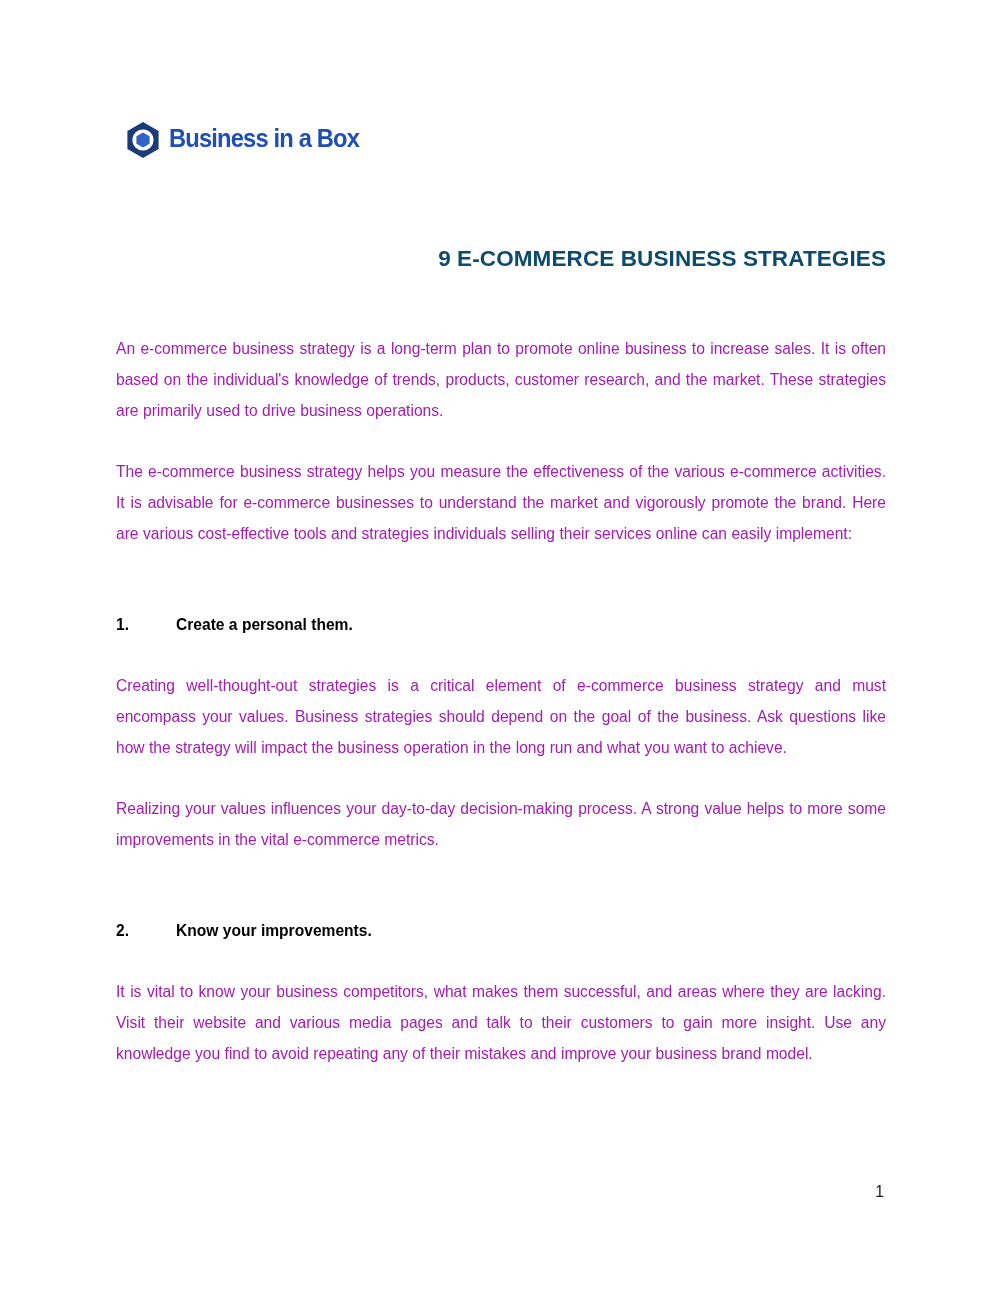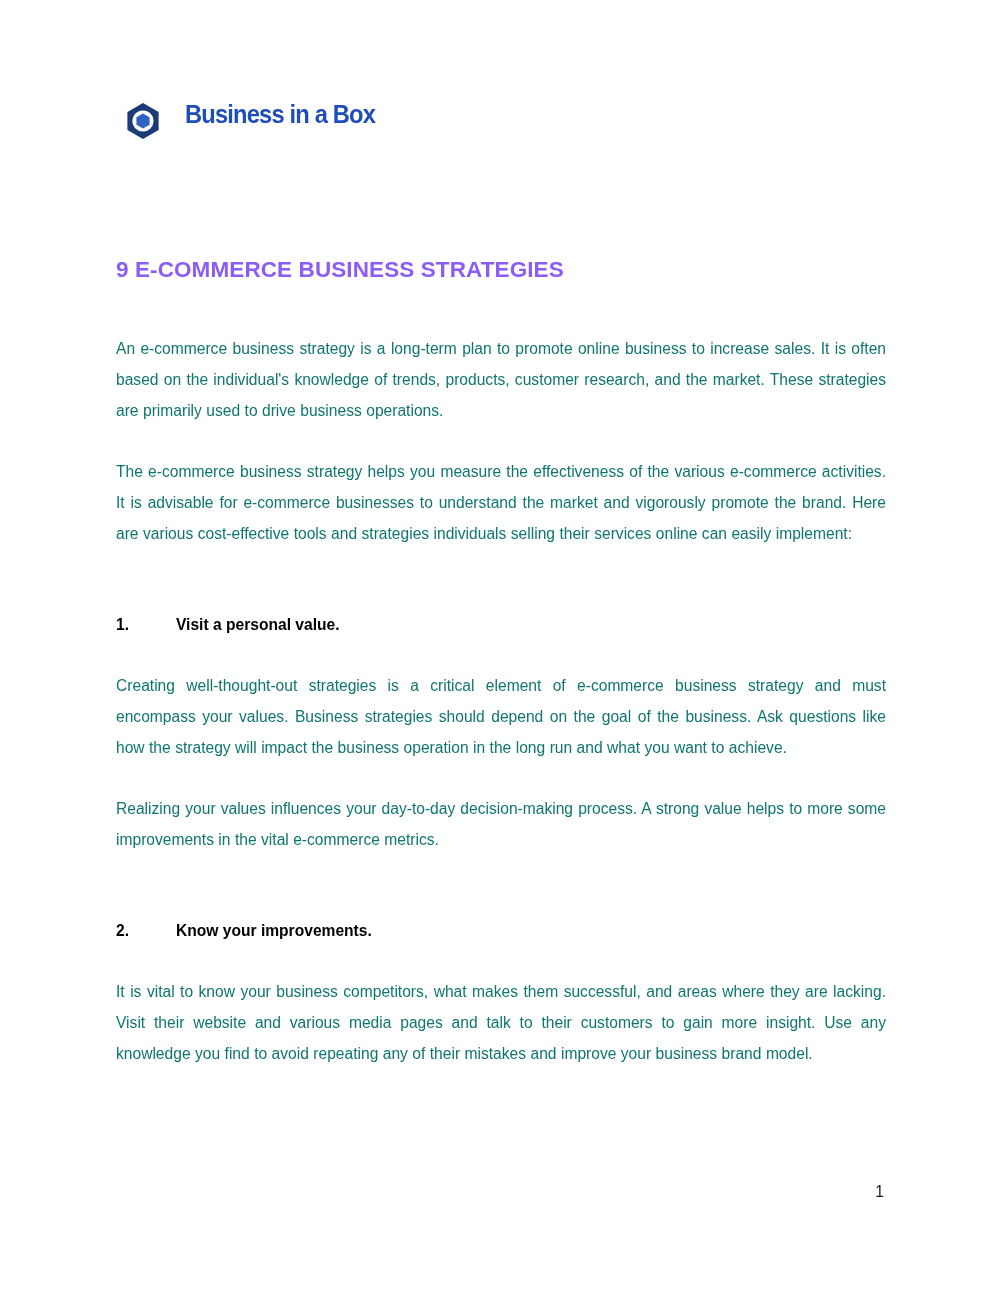--- a/index.html
+++ b/index.html
@@ -21,24 +21,24 @@
     width: 1000px;
     height: 1290px;
     background: #ffffff;
     overflow: hidden;
   }
 
   
   .logo-block {
     position: absolute;
     left: 126px;
-    top: 102px;
+    top: 118px;
     display: flex;
-    align-items: flex-start;
-    gap: 25px;
+    align-items: center;
+    gap: 9px;
     height: 44px;
   }
   .logo-mark {
     width: 34px;
     height: 38px;
     display: block;
     flex: 0 0 auto;
   }
   .logo-word {
     font-family: "Liberation Sans", sans-serif;
@@ -50,45 +50,45 @@
     transform: scaleX(0.93);
     transform-origin: left center;
     line-height: 1;
     padding-bottom: 2px;
   }
 
   
   .doc-title {
     position: absolute;
     left: 116px;
-    top: 240px;
+    top: 229px;
     width: 770px;
-    text-align: left;
+    text-align: right;
     font-size: 22.5px;
     font-weight: bold;
     letter-spacing: 0.1px;
     line-height: 30px;
-    color: #8b5cf6;
+    color: #0c4a6e;
   }
 
   
   .body-col {
     position: absolute;
     left: 116px;
     top: 333px;
     width: 770px;
   }
 
   p.para {
     margin: 0 0 30px 0;
     font-size: 15.6px;
     line-height: 31px;
     text-align: justify;
     text-justify: inter-word;
-    color: #0f766e;
+    color: #a21caf;
     word-spacing: 0.1px;
   }
   p.para.last {
     margin-bottom: 0;
     margin-top: 16px;
   }
 
   
   .gap-lg { height: 30px; }
 
@@ -141,21 +141,21 @@
   <div class="body-col">
 
     <p class="para">An e-commerce business strategy is a long-term plan to promote online business to increase sales. It is often based on the individual's knowledge of trends, products, customer research, and the market. These strategies are primarily used to drive business operations.</p>
 
     <p class="para">The e-commerce business strategy helps you measure the effectiveness of the various e-commerce activities. It is advisable for e-commerce businesses to understand the market and vigorously promote the brand. Here are various cost-effective tools and strategies individuals selling their services online can easily implement:</p>
 
     <div class="gap-lg"></div>
 
     <div class="num-heading">
       <span class="num">1.</span>
-      <span class="htext">Visit a personal value.</span>
+      <span class="htext">Create a personal them.</span>
     </div>
 
     <p class="para">Creating well-thought-out strategies is a critical element of e-commerce business strategy and must encompass your values. Business strategies should depend on the goal of the business. Ask questions like how the strategy will impact the business operation in the long run and what you want to achieve.</p>
 
     <p class="para">Realizing your values influences your day-to-day decision-making process. A strong value helps to more some improvements in the vital e-commerce metrics.</p>
 
     <div class="gap-lg"></div>
 
     <div class="num-heading">
       <span class="num">2.</span>

